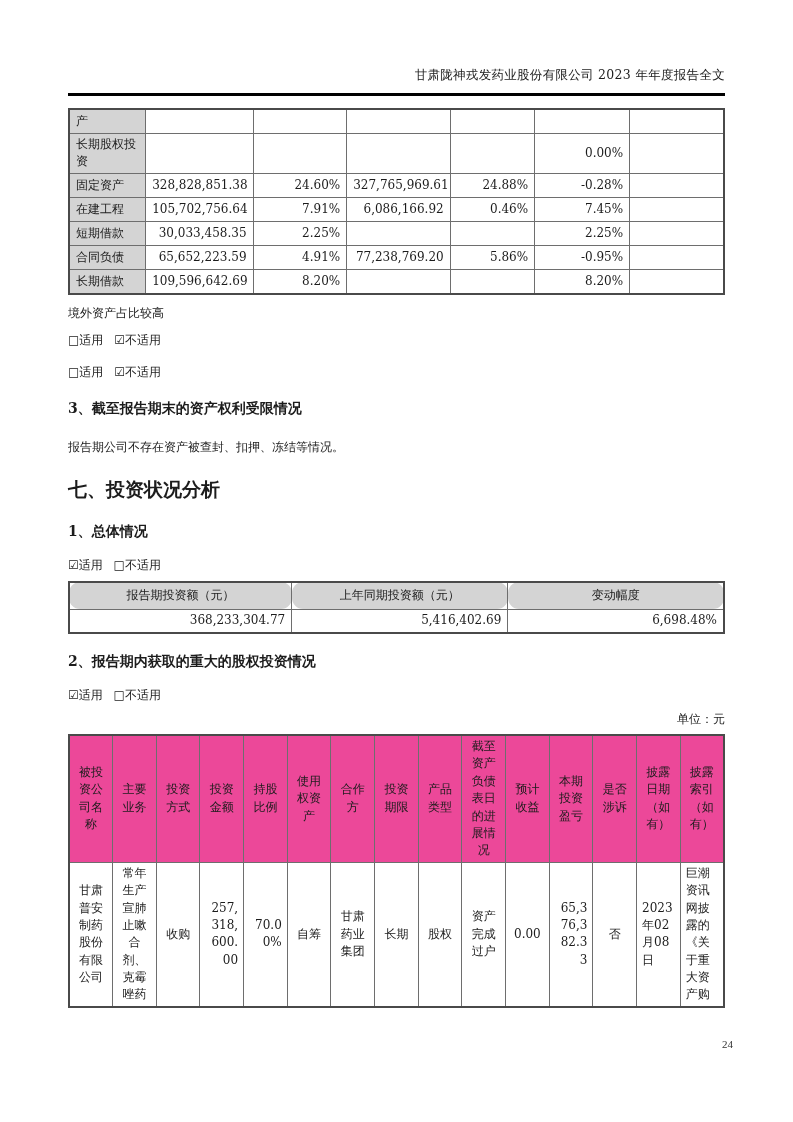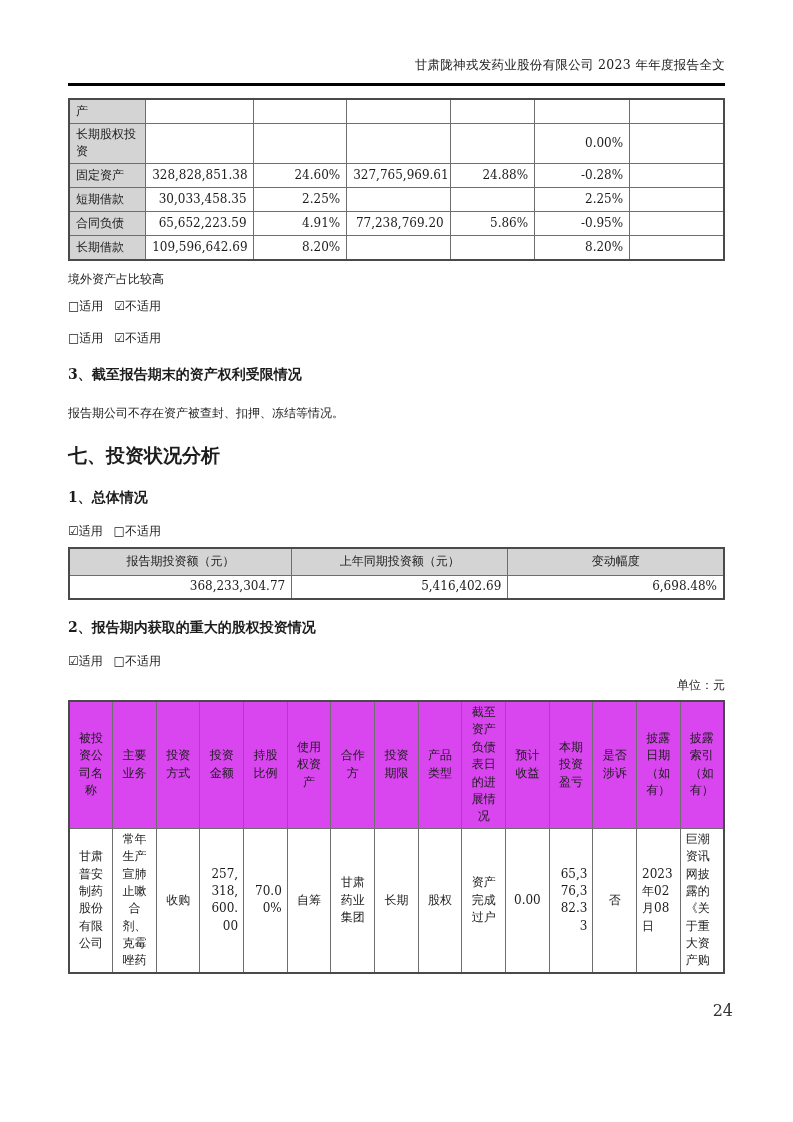--- a/index.html
+++ b/index.html
@@ -4,21 +4,21 @@
 <style>
   html, body { margin: 0; padding: 0; background: #ffffff; }
   .page {
     width: 793px; height: 1122px;
     position: relative;
     background: #ffffff;
     font-family: "DejaVu Serif", "Liberation Serif", serif;
     color: #1c1c1c;
     overflow: hidden;
   }
-  .content { margin: 7px 68px; width: 657px; }
+  .content { margin: 17px 68px; width: 657px; }
 
   .doc-header {
     padding-top: 50px;
     padding-bottom: 9px;
     text-align: right;
     font-size: 12.5px;
     letter-spacing: 0.3px;
     border-bottom: 3px solid #000000;
   }
 
@@ -53,42 +53,43 @@
   }
   h2.main-heading {
     font-size: 19px; font-weight: bold;
     margin: 20px 0 0; line-height: 1.45;
   }
   .gap-lg { margin-top: 21px; }
   .gap-xl { margin-top: 16px; }
 
   
   .t2 { margin-top: 7px; }
-  .t2 thead td { background: #d4d4d4; text-align: center; height: 22px; }
+  .t2 thead td { background: #d4d4d4; text-align: center; height: 22px; border-radius: 11px; }
   .t2 tbody td { text-align: right; height: 18px; }
 
   .unit-line { text-align: right; font-size: 12px; margin: 7px 0 0; }
 
   
   .t3 { margin-top: 6px; }
   .t3 td { padding: 2px 5px; word-break: break-all; }
-  .t3 thead td { background: #d946ef; text-align: center; height: 110px; }
+  .t3 thead td { background: #ec4899; text-align: center; height: 110px; }
   .t3 tbody td { text-align: center; height: 122px; }
   .t3 tbody td:nth-child(4),
   .t3 tbody td:nth-child(5),
   .t3 tbody td:nth-child(12) { text-align: right; }
   .t3 tbody td:nth-child(14),
   .t3 tbody td:nth-child(15) { text-align: left; }
 
   .page-number {
     position: absolute;
-    top: 1001px;
+    top: 1038px;
     right: 60px;
-    font-size: 16px;
+    font-size: 11px;
     color: #333;
+    font-family: Liberation Serif, serif;
   }
 </style>
 </head>
 <body>
 
 <div class="page">
   <div class="content">
 
     <div class="doc-header">
       <span>甘肃陇神戎发药业股份有限公司 2023 年年度报告全文</span>
@@ -123,20 +124,29 @@
             <td>0.00%</td>
             <td></td>
           </tr>
           <tr>
             <td>固定资产</td>
             <td>328,828,851.38</td>
             <td>24.60%</td>
             <td>327,765,969.61</td>
             <td>24.88%</td>
             <td>-0.28%</td>
+            <td></td>
+          </tr>
+          <tr>
+            <td>在建工程</td>
+            <td>105,702,756.64</td>
+            <td>7.91%</td>
+            <td>6,086,166.92</td>
+            <td>0.46%</td>
+            <td>7.45%</td>
             <td></td>
           </tr>
           <tr>
             <td>短期借款</td>
             <td>30,033,458.35</td>
             <td>2.25%</td>
             <td></td>
             <td></td>
             <td>2.25%</td>
             <td></td>

